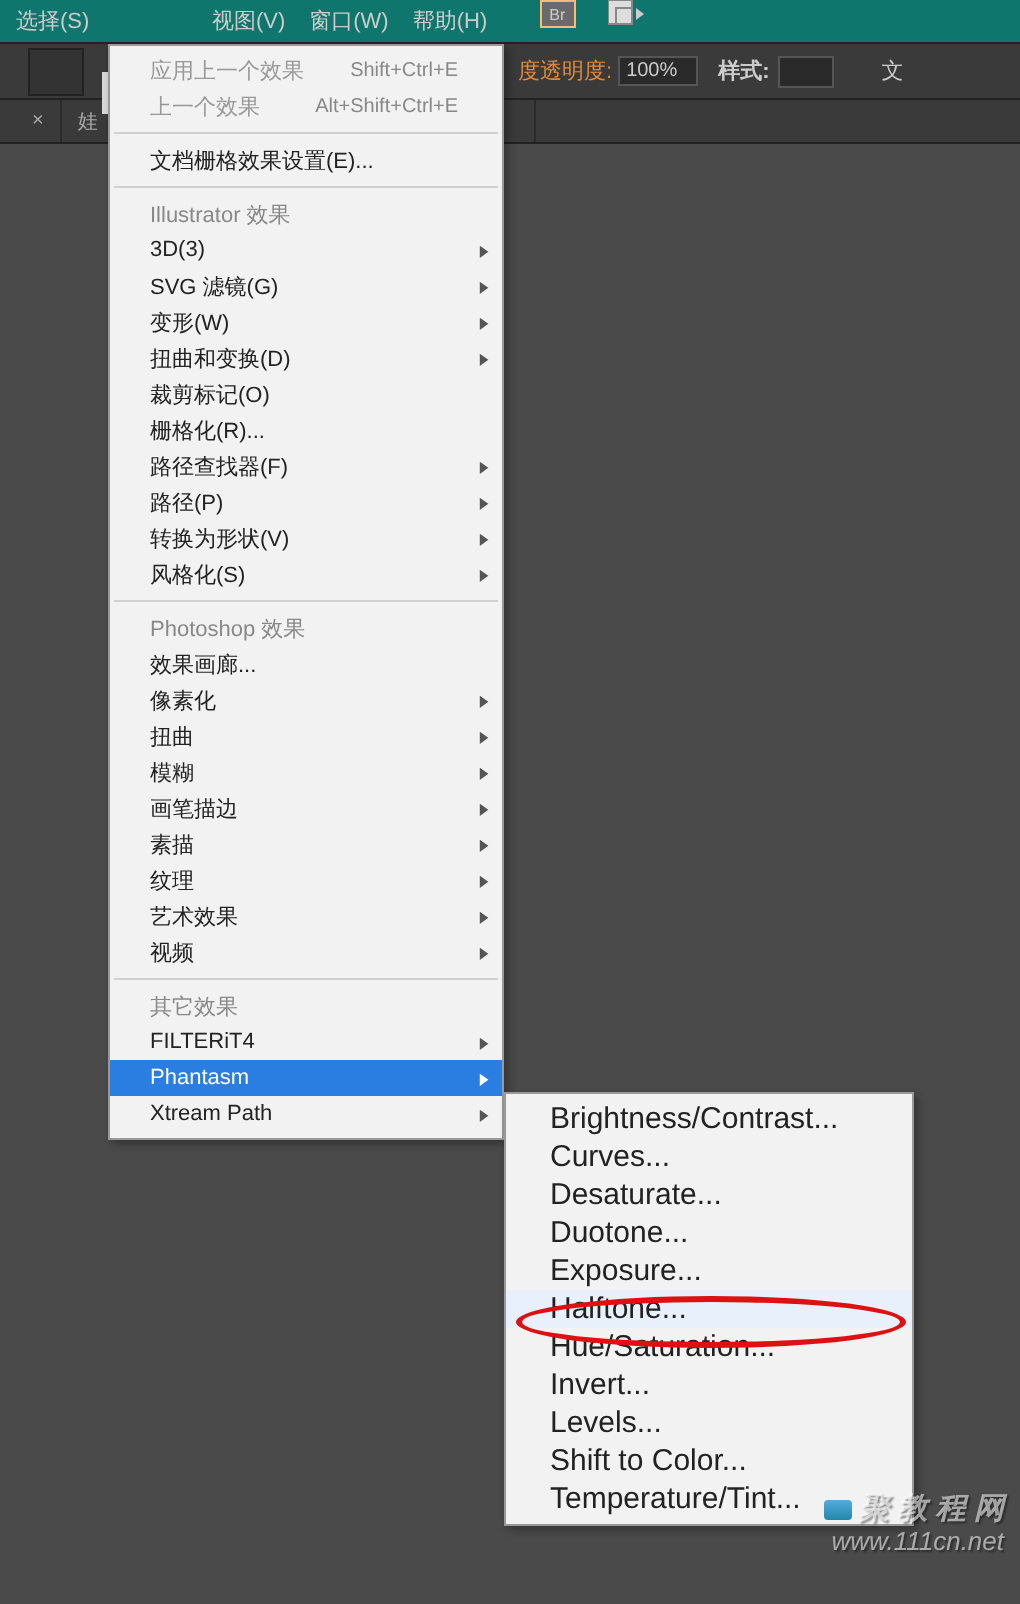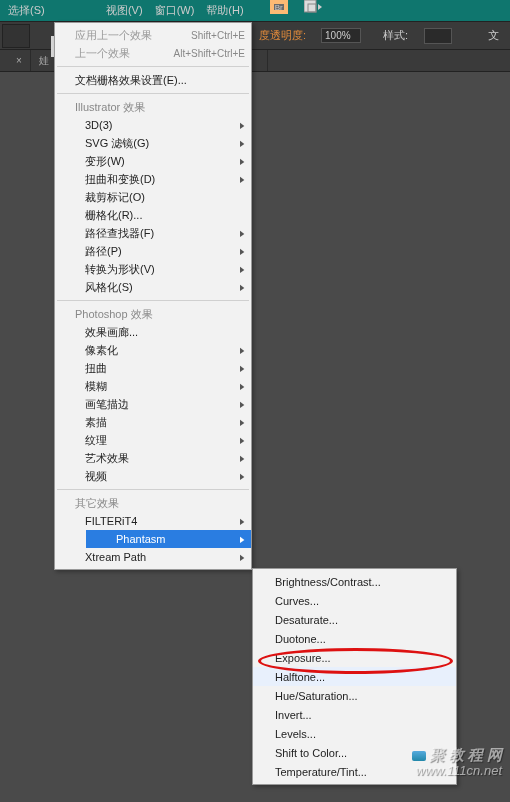--- a/index.html
+++ b/index.html
@@ -2,51 +2,51 @@
 <html><head>
 <meta charset="utf-8">
 <style>
   * { box-sizing: border-box; font-family: "Microsoft YaHei", "Segoe UI", Tahoma, sans-serif; }
   body { margin: 0; background: #4a4a4a; width: 510px; height: 802px; overflow: hidden; position: relative; }
 
   .menubar { display: flex; align-items: flex-start; height: 22px; background: #0f766e; color: #ccc; font-size: 11px; border-bottom: 1px solid #222; padding-left: 2px; }
   .menubar-item { padding: 3px 6px; cursor: default; }
   .menubar-item.open { background: #d7d7d7; color: #222; margin-top: 36px; }
   .menubar-spacer { flex: 0 0 16px; }
-  .menubar-icon { width: 18px; height: 14px; background: #6a6a6a; border: 4px solid #fdba74; margin: 0 4px; display: inline-flex; align-items: center; justify-content: center; font-size: 8px; }
+  .menubar-icon { width: 18px; height: 14px; background: #6a6a6a; border: 1px solid #fdba74; margin: 0 4px; display: inline-flex; align-items: center; justify-content: center; font-size: 8px; }
   .menubar-grid-icon { width: 20px; height: 16px; margin: 0 12px; position: relative; }
   .menubar-grid-icon svg { display: block; }
 
-  .toolbar { display: flex; align-items: center; height: 28px; background: #3a3a3a; color: #ccc; font-size: 10px; border-bottom: 1px solid #222; padding-left: 0; gap: 12px; }
+  .toolbar { display: flex; align-items: center; height: 28px; background: #3a3a3a; color: #ccc; font-size: 10px; border-bottom: 1px solid #222; padding-left: 12px; }
   .toolbar-swatch { width: 28px; height: 24px; border: 1px solid #222; margin: 0 2px; background: #333; }
   .opacity-label { color: #e08a3a; margin-left: 215px; font-size: 11px; }
   .opacity-field { background: #2a2a2a; color: #ccc; width: 40px; font-size: 10px; border: 1px solid #555; padding: 1px 3px; margin-left: 3px; }
-  .style-label { color: #ccc; margin-left: 10px; font-size: 11px; }
+  .style-label { color: #ccc; margin-left: 10px; font-size: 11px; font-weight: bold; }
   .style-swatch { width: 28px; height: 16px; background: #2a2a2a; border: 1px solid #555; margin-left: 4px; }
   .doc-label { color: #ccc; margin-left: 24px; font-size: 11px; }
 
   .tabs { display: flex; align-items: center; height: 22px; background: #3a3a3a; font-size: 10px; color: #aaa; border-bottom: 1px solid #222; }
   .tab { display: flex; align-items: center; padding: 0 8px; height: 100%; border-right: 1px solid #2a2a2a; }
   .tab .close { margin-left: 8px; font-size: 10px; }
 
   
   .menu { position: absolute; top: 22px; left: 54px; width: 198px; background: #f2f2f2; border: 1px solid #999; box-shadow: 2px 2px 4px rgba(0,0,0,0.3); font-size: 11px; color: #222; }
   .menu-section { padding: 3px 0; }
   .menu-sep { height: 1px; background: #d0d0d0; margin: 1px 2px; }
   .menu-row { display: flex; align-items: center; height: 18px; padding: 0 18px 0 20px; position: relative; white-space: nowrap; }
   .menu-row.header { color: #888; }
   .menu-row.disabled { color: #999; text-align: right; }
-  .menu-row.indent { padding-left: 30px; }
+  .menu-row.indent { padding-left: 20px; }
   .menu-row.has-sub::after { content: "▶"; position: absolute; right: 6px; font-size: 8px; color: #555; transform: scaleX(0.7); }
-  .menu-row.highlight { background: #2a7de1; color: #fff; margin-left: 31px; }
+  .menu-row.highlight { background: #2a7de1; color: #fff; }
   .menu-row.highlight::after { color: #fff; }
-  .menu-shortcut { position: absolute; right: 6px; color: #888; font-size: 10px; }
+  .menu-shortcut { position: absolute; right: 22px; color: #888; font-size: 10px; }
 
   
-  .submenu { position: absolute; top: 568px; left: 252px; width: 205px; background: #f2f2f2; border: 1px solid #999; box-shadow: 2px 2px 4px rgba(0,0,0,0.3); font-size: 11px; color: #222; }
+  .submenu { position: absolute; top: 546px; left: 252px; width: 205px; background: #f2f2f2; border: 1px solid #999; box-shadow: 2px 2px 4px rgba(0,0,0,0.3); font-size: 15px; color: #222; }
   .sub-row { display: flex; align-items: center; height: 19px; padding: 0 22px; position: relative; }
   .sub-row.hover { background: #e8f0fc; }
 
   
   .ellipse { position: absolute; top: 648px; left: 258px; width: 195px; height: 26px; border: 3px solid #d11; border-radius: 50%; pointer-events: none; }
 
   .watermark { position: absolute; bottom: 24px; right: 8px; font-size: 13px; color: rgba(255,255,255,0.55); font-style: italic; text-align: right; line-height: 1.1; pointer-events: none; text-shadow: 1px 1px 1px rgba(0,0,0,0.4); }
   .watermark .row1 { font-size: 15px; font-weight: bold; }
   .watermark .micon { display: inline-block; width: 14px; height: 10px; background: linear-gradient(#5ad, #28a); border-radius: 2px; margin-right: 3px; vertical-align: middle; }
 

